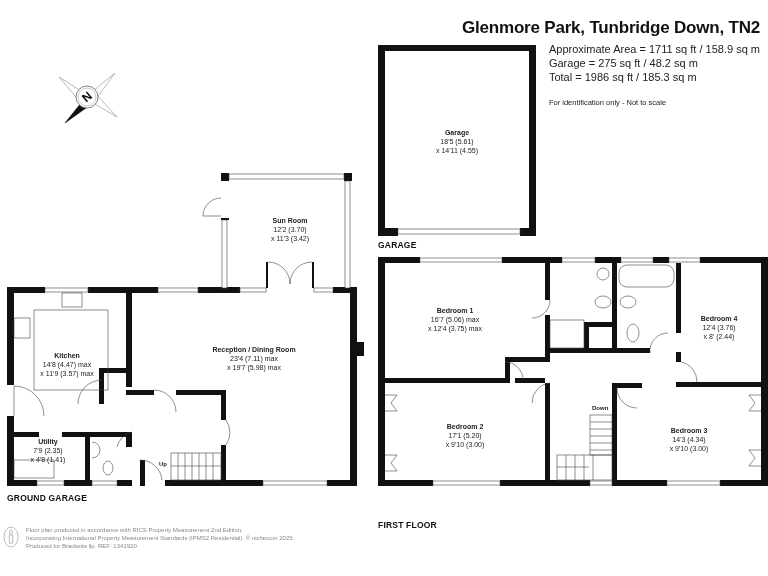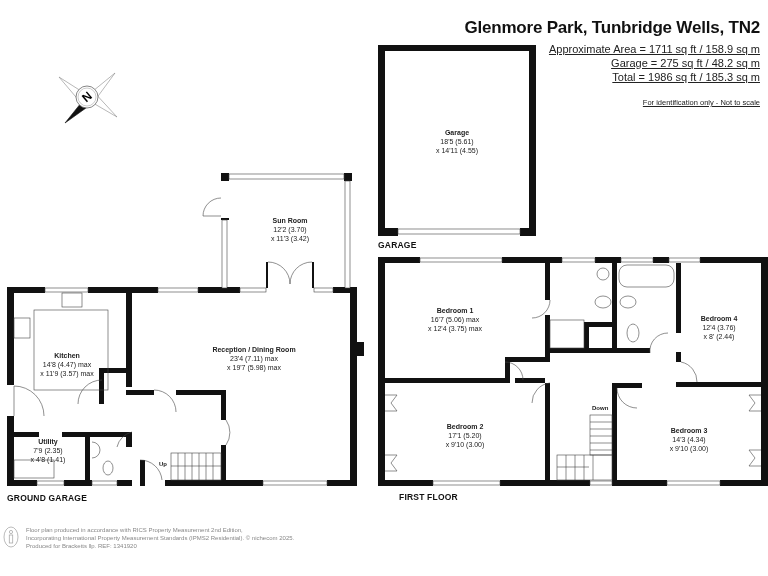--- a/index.html
+++ b/index.html
@@ -1,31 +1,31 @@
 <!DOCTYPE html>
 <html><head>
 <meta charset="utf-8">
 <style>
   html, body { margin:0; padding:0; background:#ffffff; }
   body { width:768px; height:576px; position:relative; overflow:hidden; font-family:"Liberation Sans", sans-serif; color:#1a1a1a; }
   .title { position:absolute; right:8px; top:18px; font-size:17px; font-weight:bold; letter-spacing:-0.2px; color:#111; }
-  .areas { position:absolute; right:8px; top:42px; text-align:right; font-size:11px; line-height:14px; color:#222;text-decoration:underline; }
+  .areas { position:absolute; right:8px; top:42px; text-align:left; font-size:11px; line-height:14px; color:#222; }
   .areas .note { font-size:7.5px; margin-top:12px; }
   svg.plan { position:absolute; left:0; top:0; }
   .lbl { position:absolute; text-align:center; font-size:7px; line-height:9px; color:#222; transform:translateX(-50%); white-space:nowrap; }
   .lbl .nm { font-weight:bold; display:block; }
   .floor-label { position:absolute; font-size:8.5px; font-weight:bold; color:#111; letter-spacing:0.2px; }
   .tiny { position:absolute; font-size:6px; font-weight:bold; color:#222; }
   .footer { position:absolute; left:26px; top:526px; font-size:6px; line-height:8px; color:#888; }
   .footer-icon { position:absolute; left:3px; top:526px; width:16px; height:22px; }
 </style>
 </head>
 <body>
 
-<div class="title">Glenmore Park, Tunbridge Wells, TN2</div>
+<div class="title">Glenmore Park, Tunbridge Down, TN2</div>
 <div class="areas">
   <div>Approximate Area = 1711 sq ft / 158.9 sq m</div>
   <div>Garage = 275 sq ft / 48.2 sq m</div>
   <div>Total = 1986 sq ft / 185.3 sq m</div>
   <div class="note">For identification only - Not to scale</div>
 </div>
 
 <svg class="plan" width="768" height="576" viewBox="0 0 768 576">
 
   <g transform="translate(87,97)">
@@ -227,21 +227,21 @@
   <span class="nm">Bedroom 4</span>
   <span style="display:block">12'4 (3.76)</span>
   <span style="display:block">x 8' (2.44)</span>
 </div>
 
 <div class="tiny" style="left:159px;top:461px;">Up</div>
 <div class="tiny" style="left:592px;top:405px;">Down</div>
 
 <div class="floor-label" style="left:7px;top:493px;">GROUND GARAGE</div>
 <div class="floor-label" style="left:378px;top:240px;">GARAGE</div>
-<div class="floor-label" style="left:378px;top:492px;margin-left:21px;">FIRST FLOOR</div>
+<div class="floor-label" style="left:378px;top:520px;">FIRST FLOOR</div>
 
 <svg class="footer-icon" viewBox="0 0 16 22">
   <ellipse cx="8" cy="11" rx="7" ry="10" fill="none" stroke="#aaa" stroke-width="0.8"></ellipse>
   <circle cx="8" cy="6" r="1.6" fill="none" stroke="#aaa" stroke-width="0.8"></circle>
   <rect x="6.3" y="9" width="3.4" height="8" fill="none" stroke="#aaa" stroke-width="0.8"></rect>
 </svg>
 <div class="footer">
   <div>Floor plan produced in accordance with RICS Property Measurement 2nd Edition,</div>
   <div>Incorporating International Property Measurement Standards (IPMS2 Residential).   © nichecom 2025.</div>
   <div>Produced for Bracketts llp.   REF:  1341920</div>

